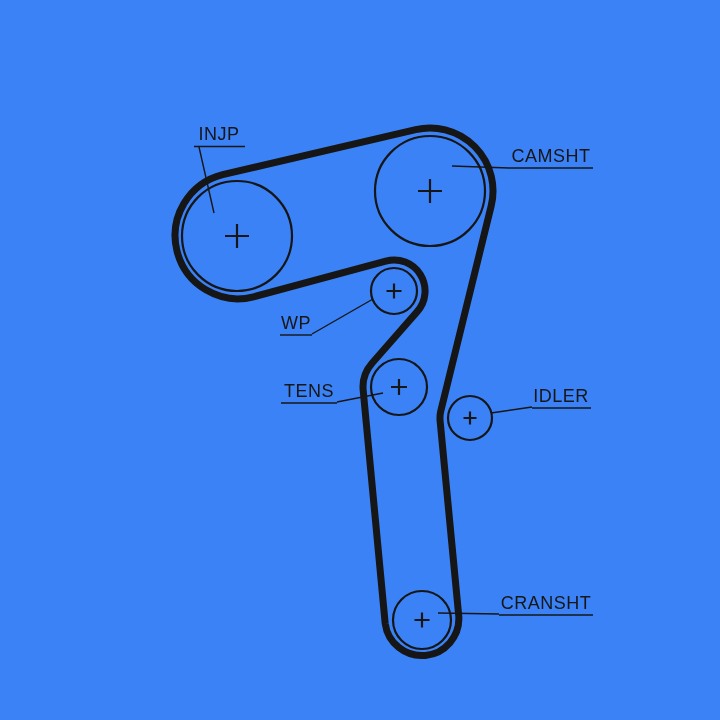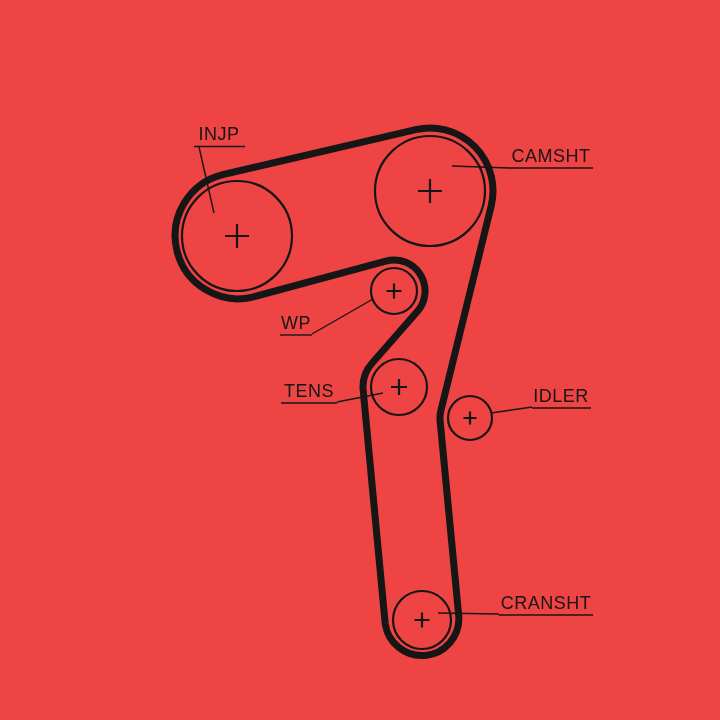--- a/index.html
+++ b/index.html
@@ -4,21 +4,21 @@
 <style>
   html, body {
     margin: 0;
     padding: 0;
     background: #ffffff;
   }
   .stage {
     position: relative;
     width: 720px;
     height: 720px;
-    background: #ef4444;
+    background: #3b82f6;
     overflow: hidden;
   }
   svg {
     display: block;
     width: 720px;
     height: 720px;
   }
   .pulley-label {
     font-family: "Liberation Sans", sans-serif;
     font-size: 18px;

